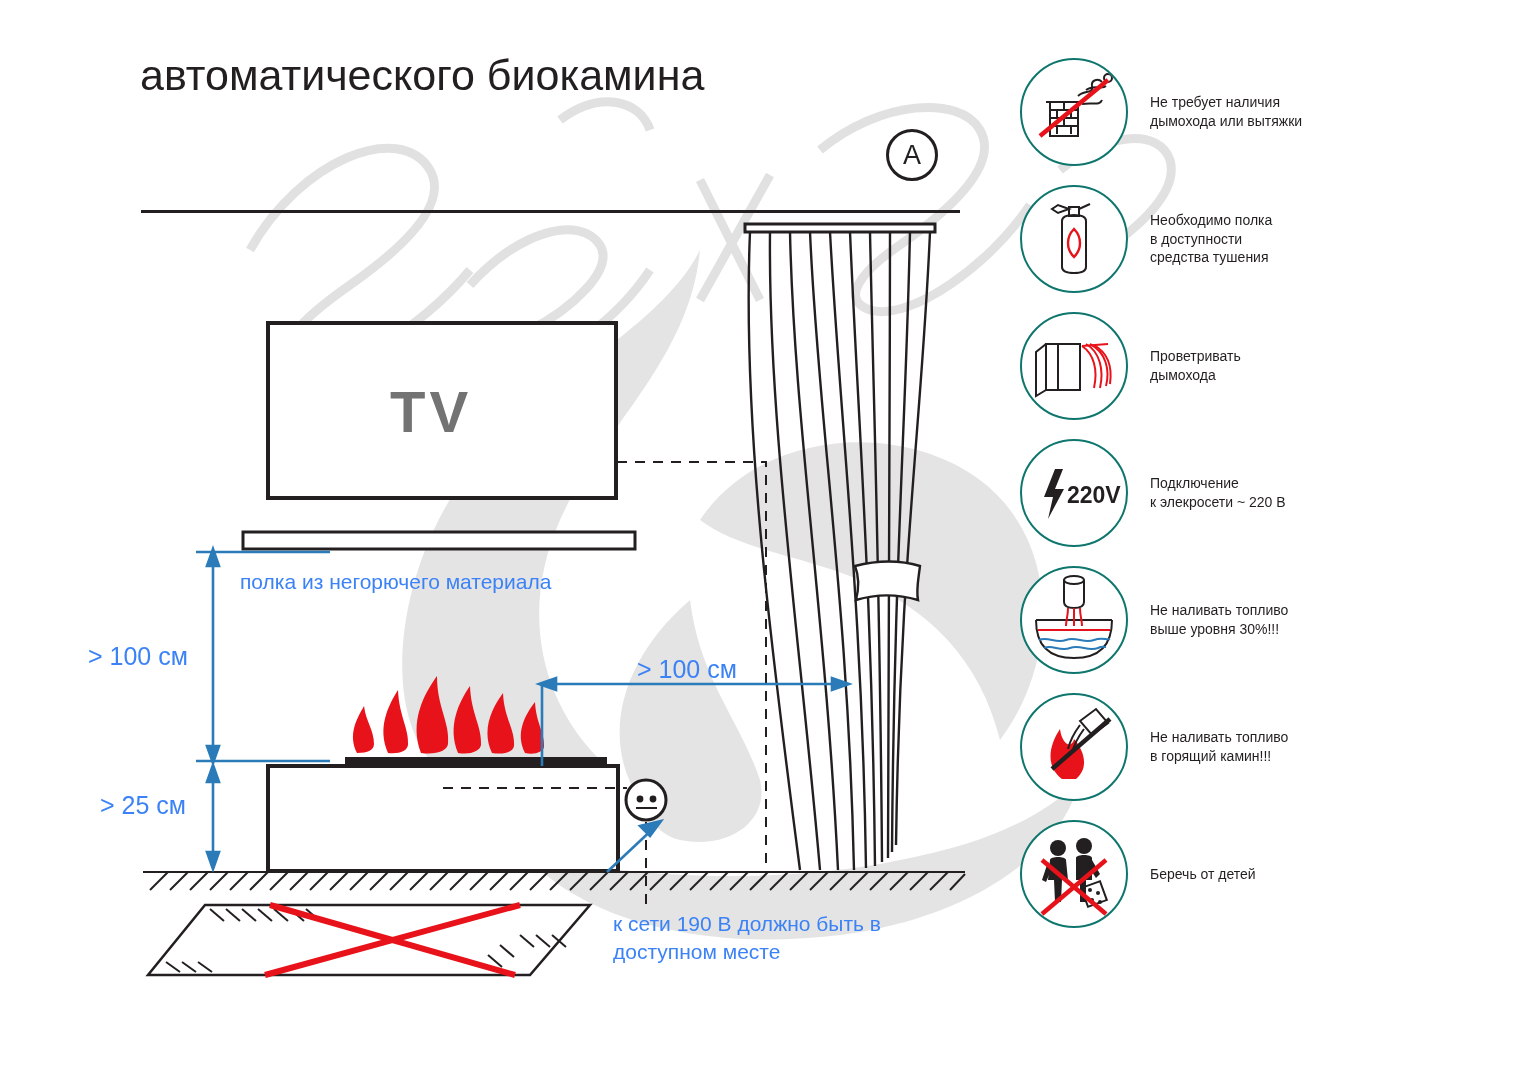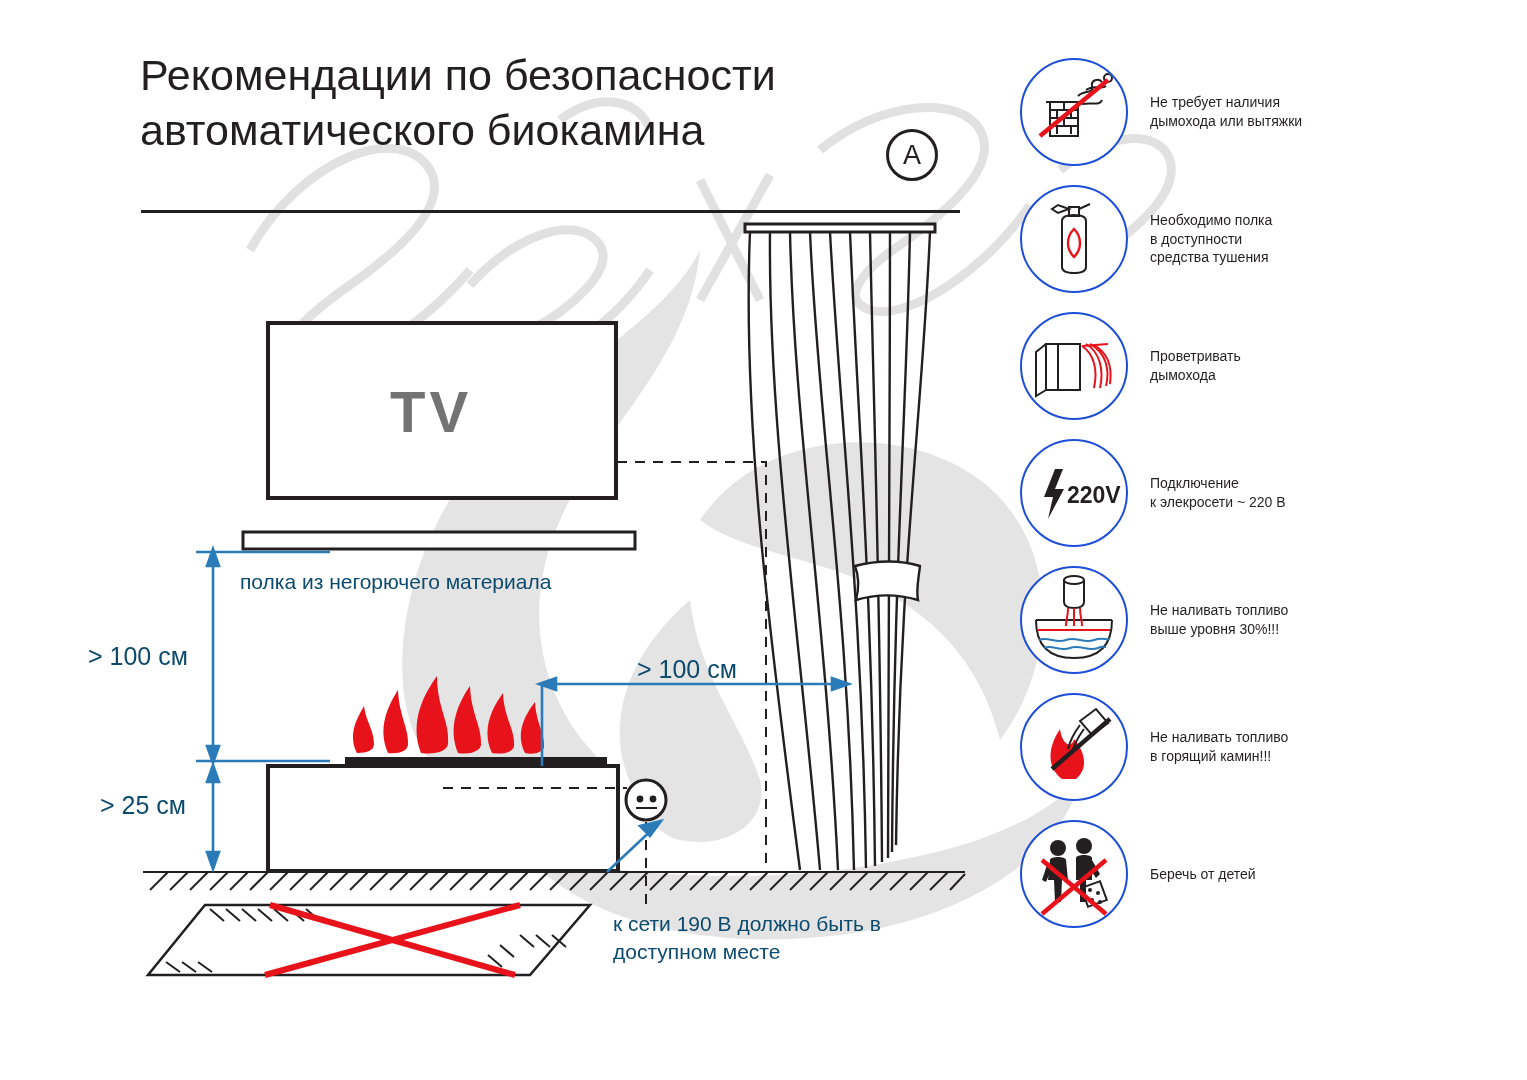--- a/index.html
+++ b/index.html
@@ -68,21 +68,21 @@
 
   
   .scene {
     position: absolute;
     left: 0;
     top: 0;
     z-index: 2;
   }
   .scene-label {
     position: absolute;
-    color: #0c4a6e;
+    color: #3b82f6;
     font-size: 21px;
     white-space: nowrap;
     z-index: 4;
   }
   #label-shelf   { left: 240px; top: 570px; }
   #label-h100    { left: 88px;  top: 642px; font-size: 25px; }
   #label-h25     { left: 100px; top: 791px; font-size: 25px; text-align: right; }
   #label-d100    { left: 637px; top: 655px; font-size: 25px; }
   #label-socket  { left: 613px; top: 910px; line-height: 1.35; }
   #tv-label {
@@ -106,21 +106,21 @@
   }
   .icon-row {
     display: flex;
     align-items: center;
     height: 120px;
     margin-bottom: 7px;
   }
   .icon-badge {
     width: 104px;
     height: 104px;
-    border: 2px solid #1d4ed8;
+    border: 2px solid #0f766e;
     border-radius: 50%;
     flex: 0 0 auto;
     position: relative;
     overflow: hidden;
     background: #fff;
   }
   .icon-text {
     margin-left: 22px;
     font-size: 14px;
     color: #231f20;
@@ -143,21 +143,20 @@
       <path d="M250 250 C 300 160, 400 120, 430 170 C 450 205, 400 250, 350 285 C 300 320, 270 350, 300 365 C 335 382, 420 330, 470 270"></path>
       <path d="M470 285 C 520 230, 580 215, 600 245 C 615 270, 570 310, 530 330 C 500 345, 495 360, 520 362 C 560 365, 620 315, 650 270"></path>
       <path d="M820 150 C 880 100, 960 95, 980 130 C 1000 165, 950 210, 900 245 C 860 272, 840 300, 870 310 C 910 322, 990 265, 1030 205"></path>
       <path d="M1060 170 C 1110 130, 1160 130, 1170 160 C 1180 195, 1130 235, 1090 260"></path>
       <path d="M700 180 L 760 300 M 770 175 L 700 300"></path>
       <path d="M560 120 C 600 90, 640 100, 650 130"></path>
     </g>
   </svg>
 
   <div class="title-block">
-    <div class="title-line">Рекомендации по безопасности</div>
     <div class="title-line">автоматического биокамина</div>
   </div>
   <div class="class-badge">A</div>
   <div class="header-rule"></div>
 
   <svg class="scene" width="1527" height="1080" viewBox="0 0 1527 1080">
 
     <g stroke="#231f20" stroke-width="2">
       <line x1="143" y1="872" x2="965" y2="872"></line>
       <g>

